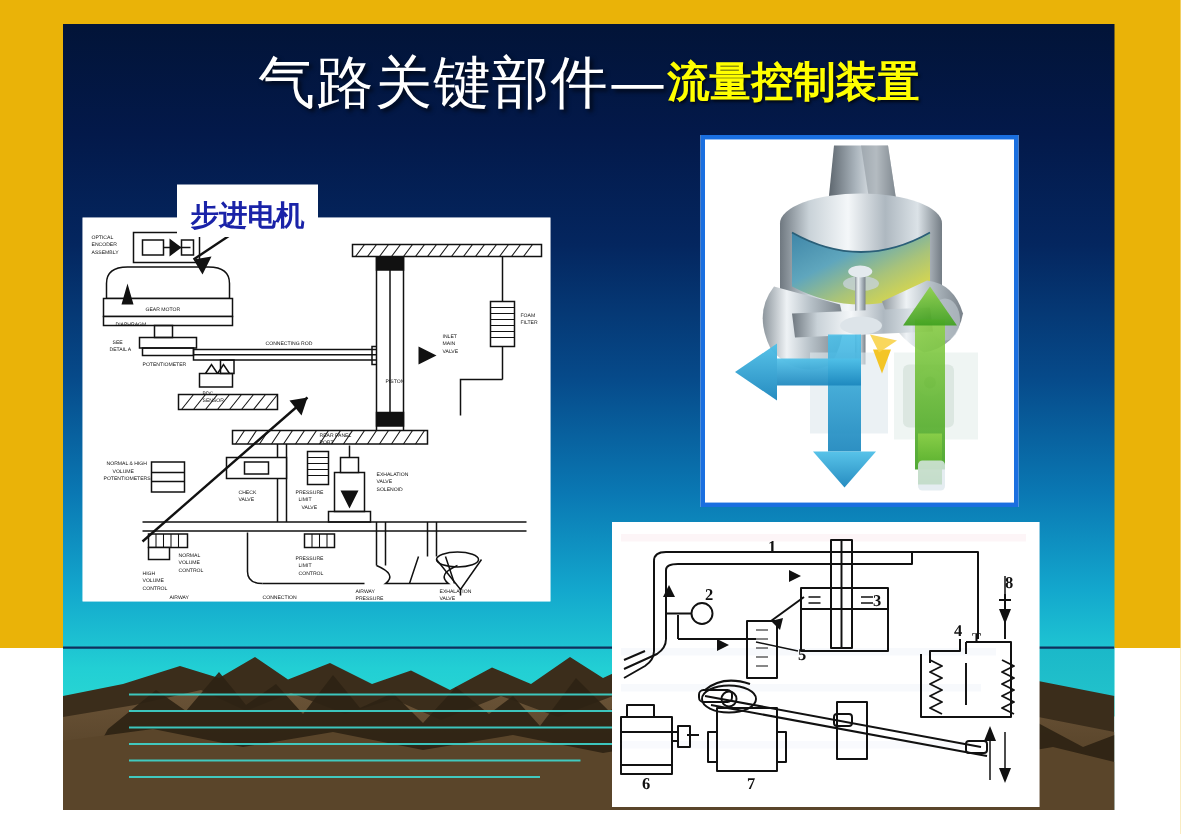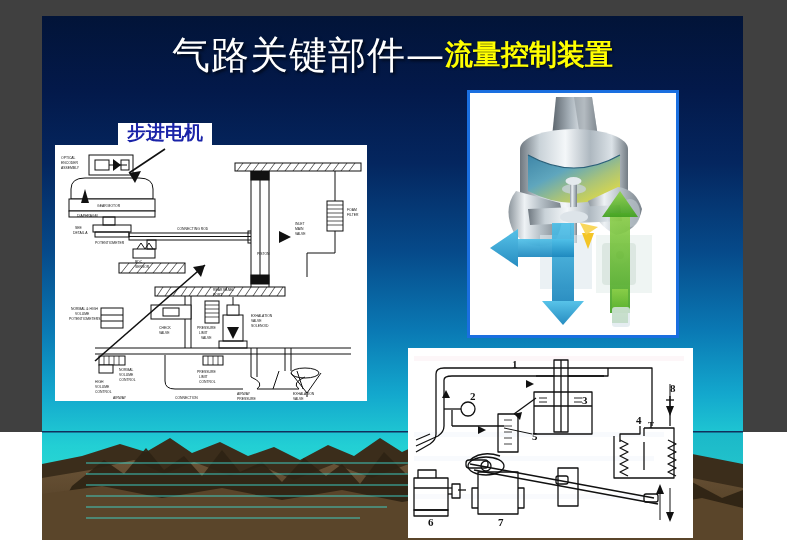--- a/index.html
+++ b/index.html
@@ -7,21 +7,21 @@
     width: 787px; height: 556px;
     background: #ffffff;
     font-family: "Liberation Sans", sans-serif;
     overflow: hidden;
   }
 
   #slide-root {
     position: absolute;
     left: 0; top: 0;
     width: 787px; height: 432px;
-    background: #404040;
+    background: #eab308;
   }
 
   
   .slide {
     position: absolute;
     left: 42px; top: 16px;
     width: 701px; height: 524px;
     overflow: hidden;
     background: linear-gradient(to bottom,
         #021438 0%,
@@ -75,21 +75,21 @@
     position: absolute;
     background: #ffffff;
     color: #1a23a8;
     font-family: "DejaVu Sans", "Liberation Sans", sans-serif;
     font-weight: bold;
     line-height: 1.05;
     white-space: nowrap;
   }
   #label-stepper {
     left: 76px; top: 107px;
-    padding: 0 9px 3px 9px;
+    padding: 12px 9px 3px 9px;
     font-size: 19px;
   }
   #label-bellows {
     left: 478px; top: 496px;
     padding: 2px 9px 4px 9px;
     font-size: 24px;
     z-index: 30;
   }
 
   

